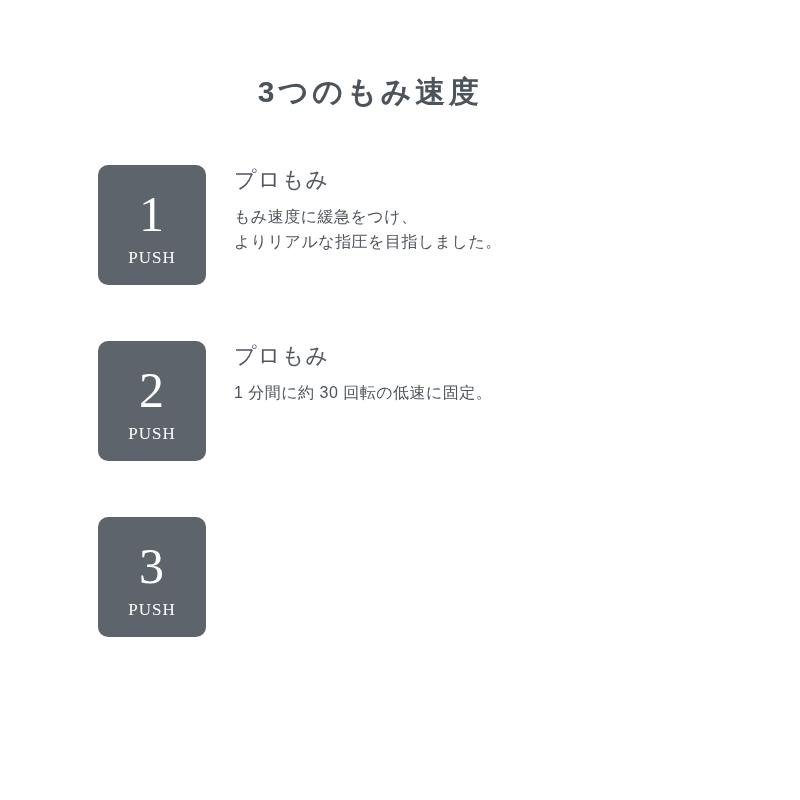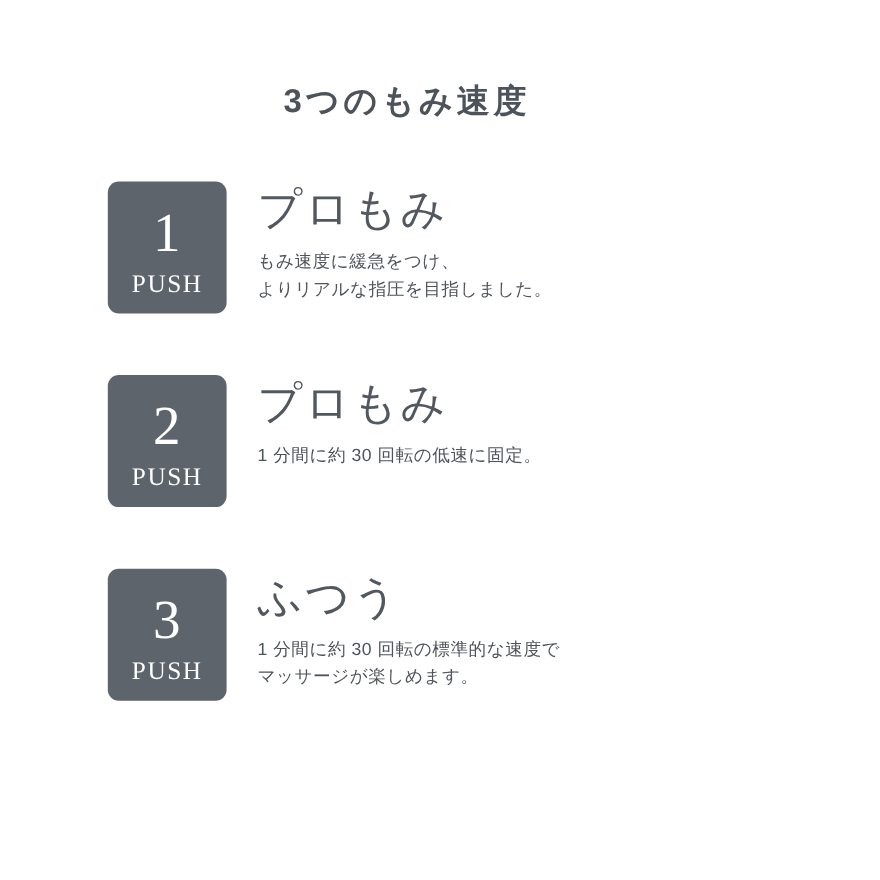--- a/index.html
+++ b/index.html
@@ -66,32 +66,32 @@
   .badge-number {
     font-family: "Liberation Serif", "DejaVu Serif", serif;
     font-size: 50px;
     line-height: 1;
     font-weight: normal;
     letter-spacing: 0.02em;
   }
 
   .badge-push {
     font-family: "Liberation Serif", "DejaVu Serif", serif;
-    font-size: 23px;
+    font-size: 17px;
     line-height: 1;
     margin-top: 10px;
     letter-spacing: 0.06em;
   }
 
   .item-text {
     padding-top: 2px;
   }
 
   .item-heading {
-    font-size: 40px;
+    font-size: 22px;
     font-weight: normal;
     color: #515860;
     letter-spacing: 0.06em;
     line-height: 1.2;
     margin: 0 0 12px 0;
   }
 
   .item-desc-line {
     font-size: 16px;
     line-height: 1.55;
@@ -130,21 +130,16 @@
         <h2 class="item-heading">プロもみ</h2>
         <div class="item-desc-line">1 分間に約 30 回転の低速に固定。</div>
       </div>
     </div>
 
     <div class="item">
       <div class="badge">
         <div class="badge-number">3</div>
         <div class="badge-push">PUSH</div>
       </div>
-      <div class="item-text">
-        <h2 class="item-heading">ふつう</h2>
-        <div class="item-desc-line">1 分間に約 30 回転の標準的な速度で</div>
-        <div class="item-desc-line">マッサージが楽しめます。</div>
-      </div>
     </div>
 
   </div>
 </div>
 
 </body></html>

